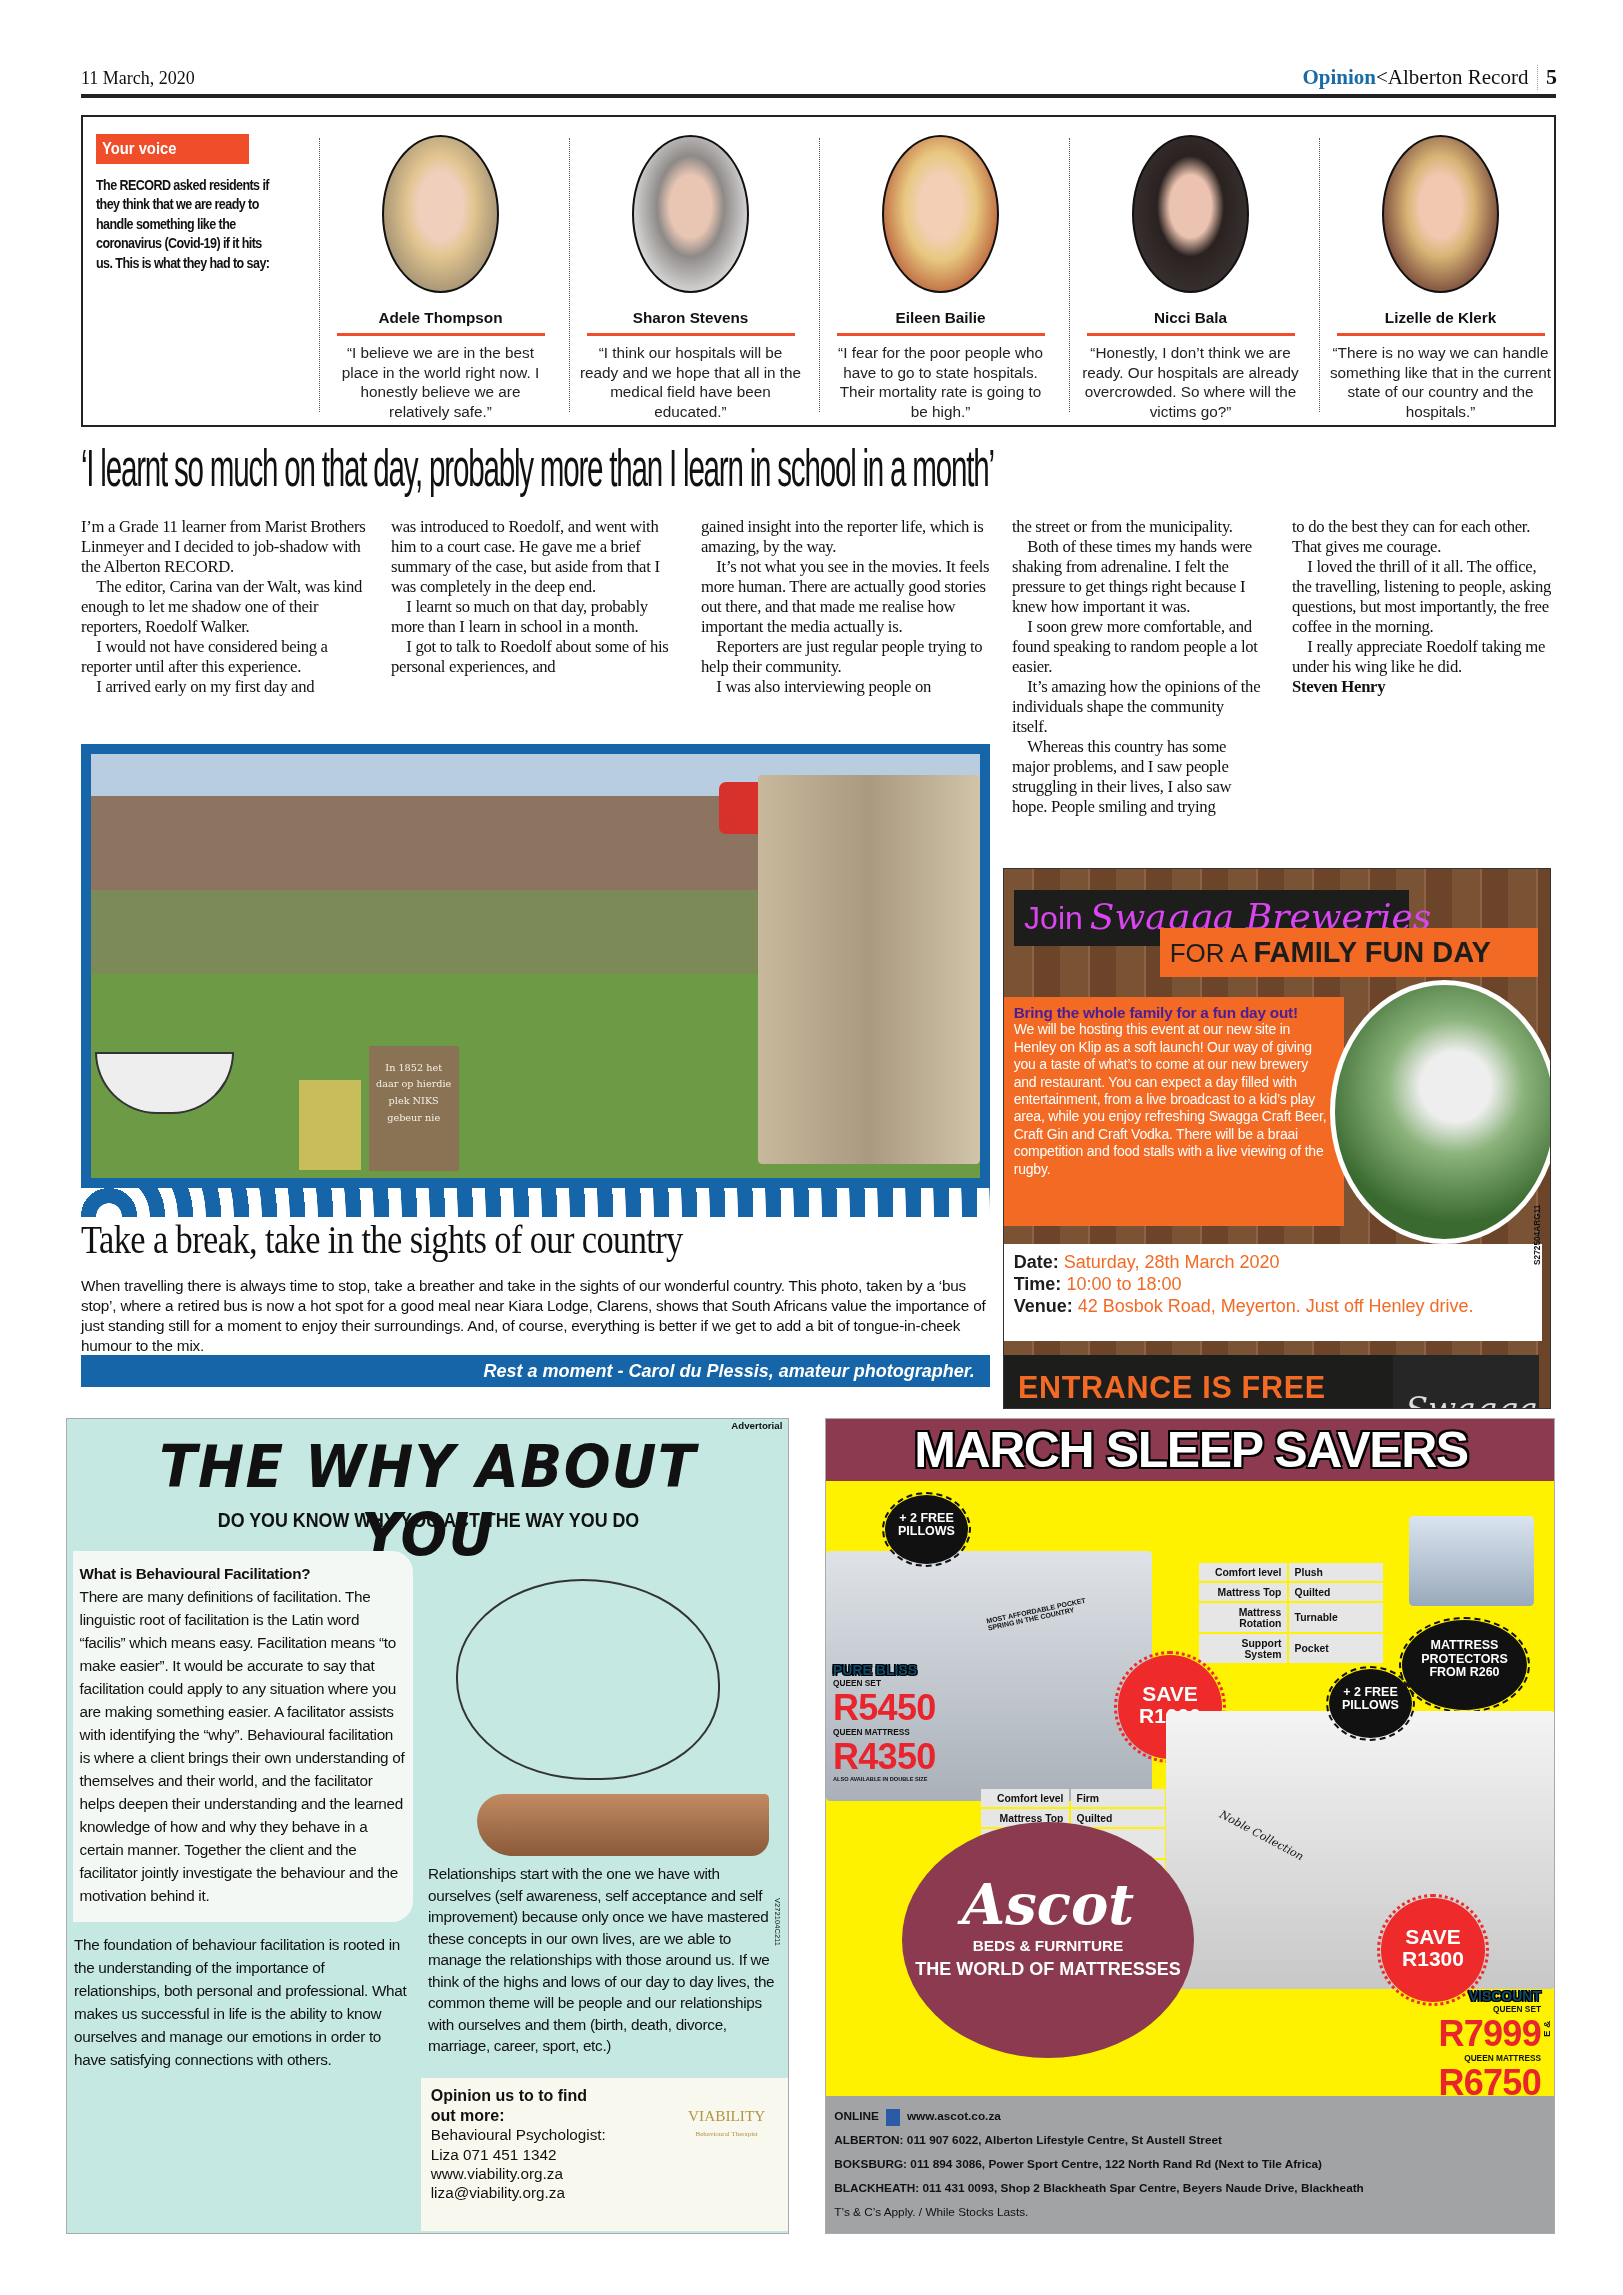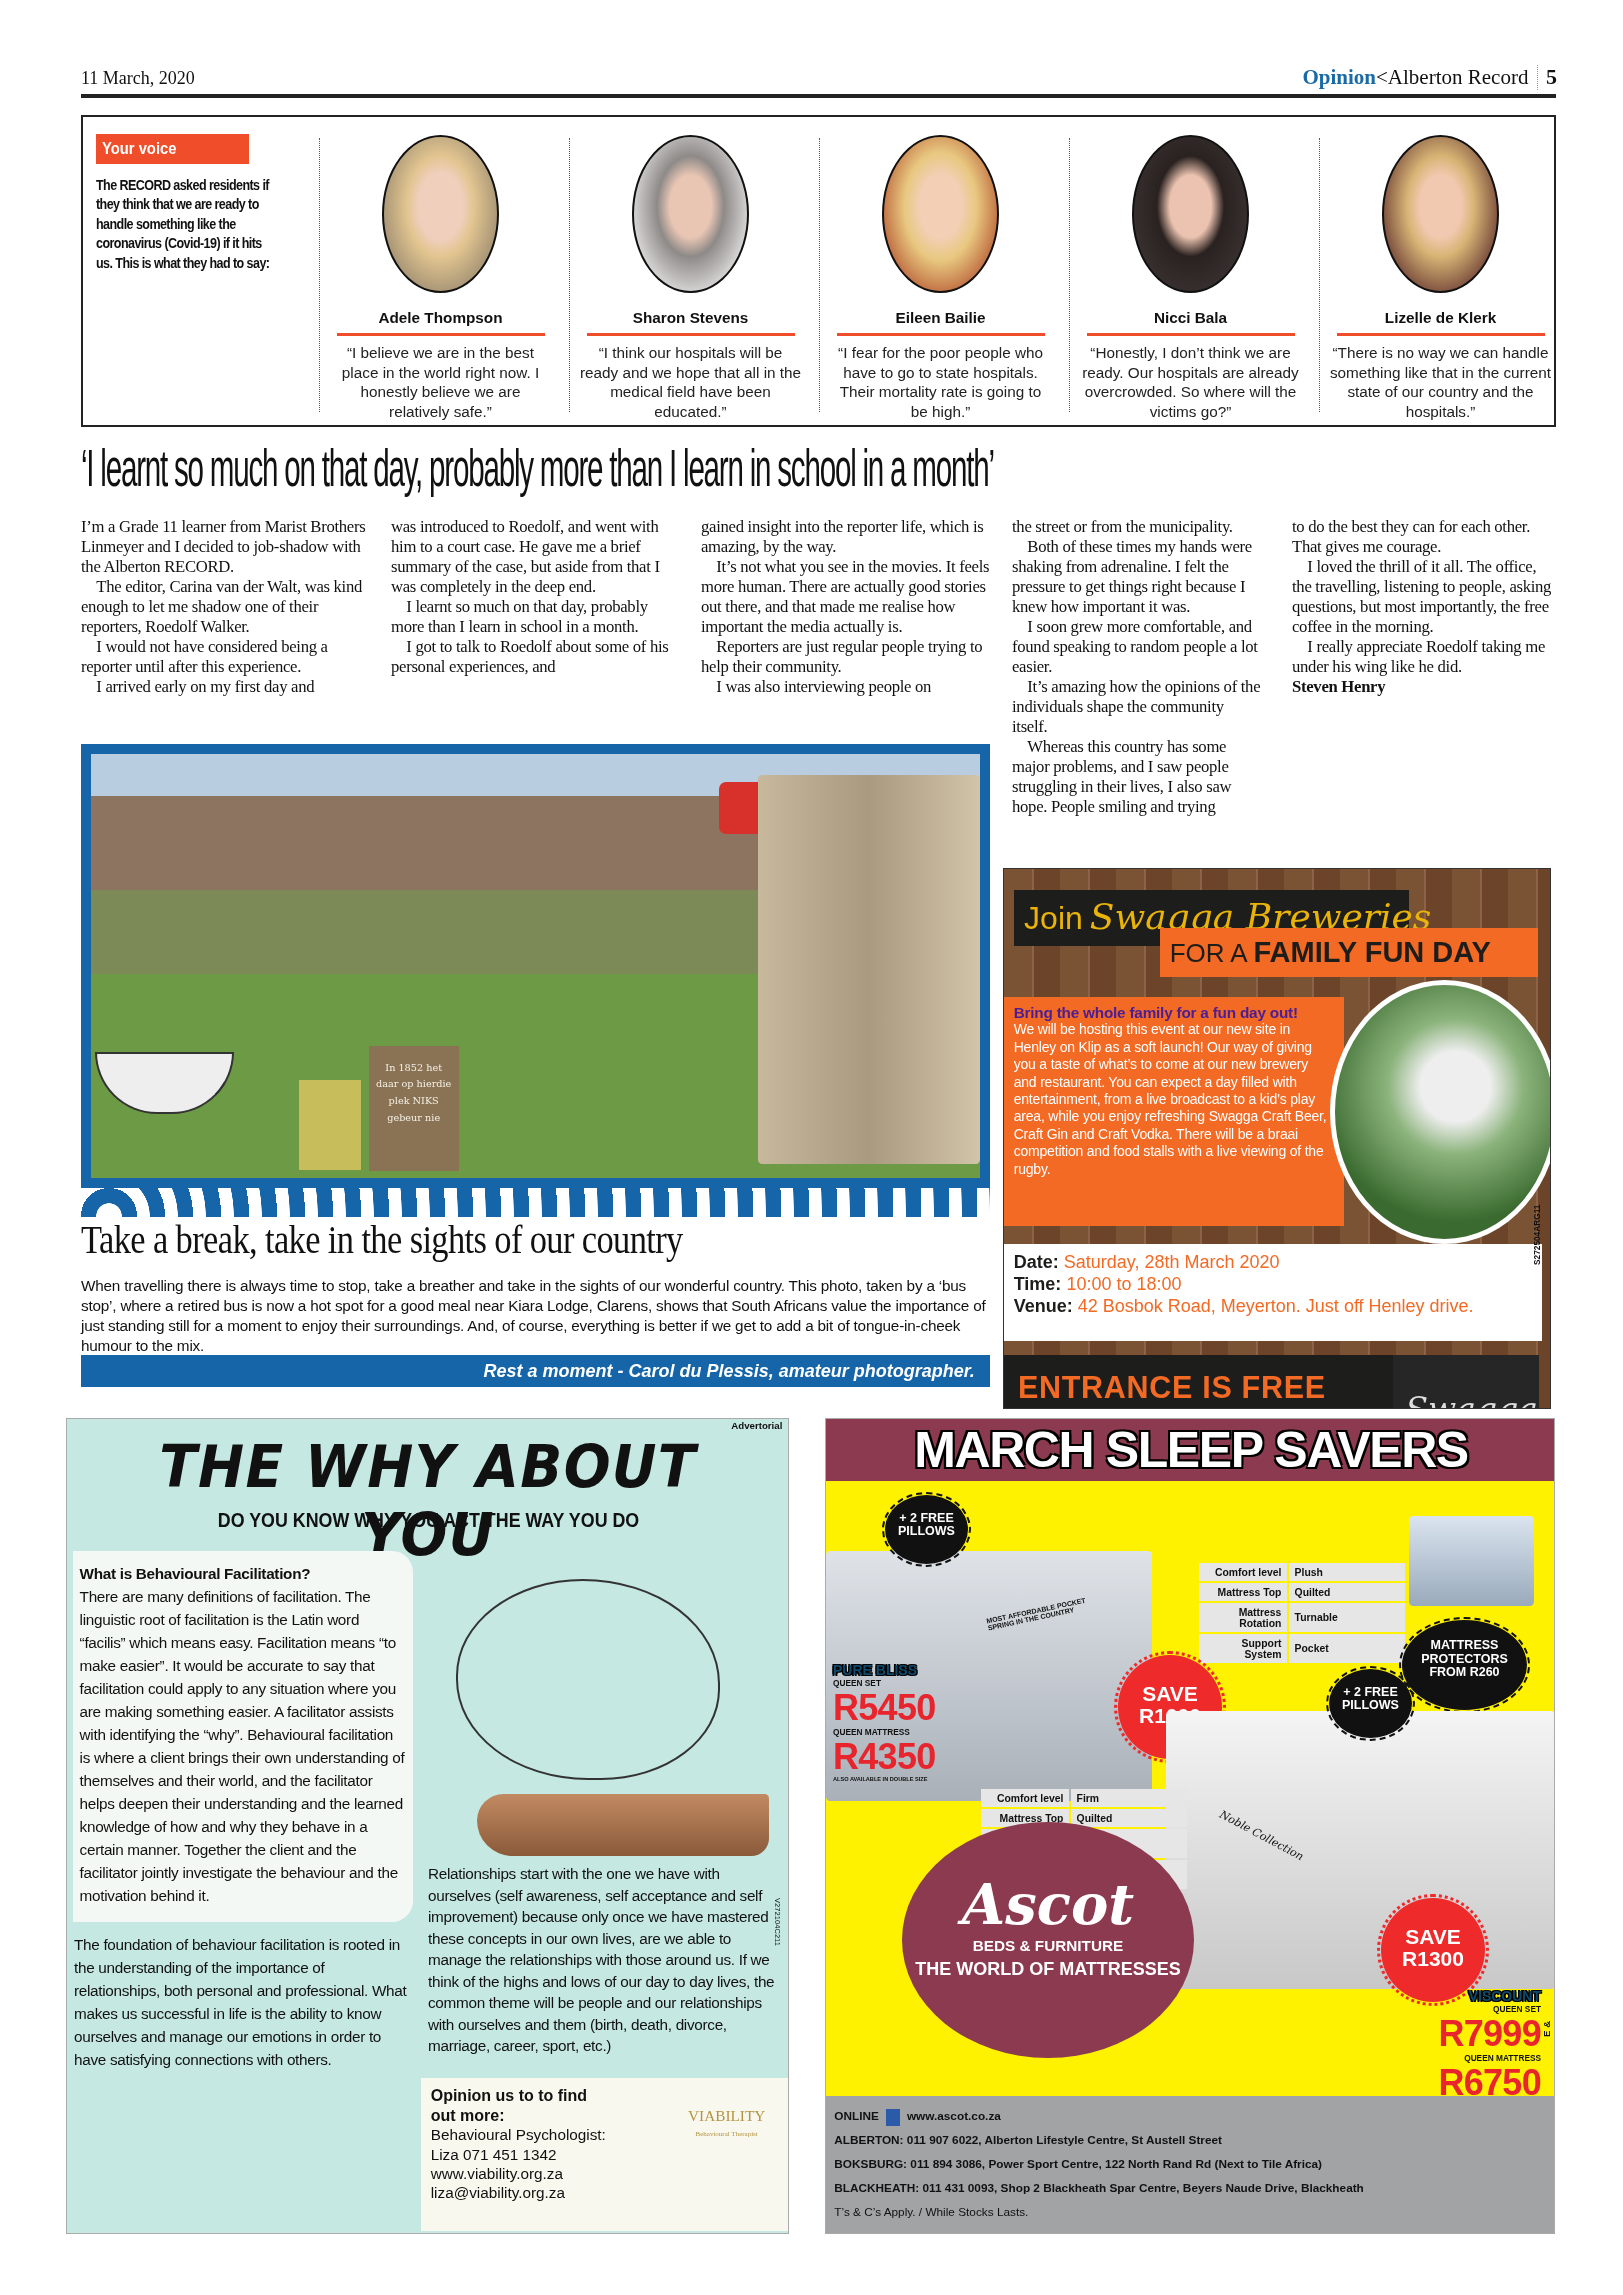--- a/index.html
+++ b/index.html
@@ -35,21 +35,21 @@
 #photo .rocks{position:absolute;right:0;top:21px;width:222px;height:389px;background:linear-gradient(90deg,#c8b89c,#a99a80,#d2c4a8);border-radius:4.2px}
 #photo .bowl{position:absolute;left:4.2px;top:298px;width:139px;height:62px;background:#eee;border-radius:0 0 62px 62px;border:2.1px solid #333}
 #photo .pot{position:absolute;left:208px;top:326px;width:62px;height:90px;background:#c7bd5a}
 #photo .sign{position:absolute;left:278px;top:292px;width:90px;height:125px;background:#8a7354;color:#f4f0e6;font-family:"DejaVu Serif",serif;font-size:9.7px;padding:14px 5.6px;line-height:16.7px;text-align:center}
 #cloud-strip{left:81px;top:1188px;width:909px;height:29px;background:repeating-radial-gradient(circle at 28px 28px,#fff 0 12.5px,#1565a8 13px 28px)}
 #feat-head{left:81px;top:1216px;font-family:"Liberation Serif",serif;font-size:40px;letter-spacing:-0.7px;transform:scaleX(.86);transform-origin:left;white-space:nowrap}
 #feat-body{left:81px;top:1276px;width:909px;font-size:15.3px;line-height:20px;letter-spacing:-0.2px}
 #feat-credit{left:81px;top:1355px;width:909px;height:32px;background:#1565a8;color:#fff;font-weight:bold;font-style:italic;font-size:18px;text-align:right;padding:5.6px 15.3px}
 
 #swagga{left:1003px;top:868px;width:548px;height:541px;border:1.4px solid #333;background:repeating-linear-gradient(90deg,#7a5234 0 28px,#8e6244 28px 30.5px,#6b4429 30.5px 56px);overflow:hidden}
-#sw-join{left:10.4px;top:21px;width:395px;height:56px;background:#1d1d1b;color:#eab308;font-size:32px;padding:5.6px 9.7px;white-space:nowrap}
+#sw-join{left:10.4px;top:21px;width:395px;height:56px;background:#1d1d1b;color:#d946ef;font-size:32px;padding:5.6px 9.7px;white-space:nowrap}
 #sw-join .script{font-family:"DejaVu Serif",serif;font-style:italic;font-size:36px;margin-left:7px}
 #sw-fun{left:156px;top:59px;width:378px;height:49px;background:#f26a24;color:#1d1d1b;font-size:26px;padding:8.3px 9.7px;white-space:nowrap}
 #sw-fun b{font-size:29px}
 #sw-box{left:0;top:128px;width:340px;height:229px;background:#f26a24;color:#fff;font-size:14px;line-height:17.4px;padding:7px 9.7px;letter-spacing:-0.2px}
 #sw-box .lead{color:#4c1d95;font-weight:bold;font-size:15.3px}
 #sw-circle{left:326px;top:111px;width:229px;height:264px;border-radius:50%;border:5.6px solid #fff;background:radial-gradient(circle at 55% 40%,#eee 0 18%,#8bb37b 35%,#3a6a2f 70%)}
 #sw-details{left:0;top:375px;width:538px;height:97px;background:#fff;padding:7px 9.7px;font-size:18px;line-height:22px}
 #sw-details b{color:#1d1d1b}
 #sw-details span{color:#f26a24}
 #sw-code{left:528px;top:396px;font-size:8.3px;font-weight:bold;transform:rotate(-90deg);transform-origin:left top;white-space:nowrap}
@@ -75,21 +75,21 @@
 
 #sleep{left:825px;top:1418px;width:730px;height:816px;background:#fff200;overflow:hidden;border:0.7px solid #aaa}
 #sleep-head{left:0;top:0;width:730px;height:62px;background:#8b3a4f;color:#fff;font-weight:bold;font-size:50px;text-align:center;line-height:62px;letter-spacing:-1.4px;text-shadow:-2.1px -2.1px 0 #000,2.1px -2.1px 0 #000,-2.1px 2.1px 0 #000,2.1px 2.1px 0 #000}
 .burst{position:absolute;border-radius:50%;text-align:center;font-weight:bold;color:#fff;line-height:1.05}
 .burst.black{background:#111;outline:2.8px dashed #111;outline-offset:1.4px}
 .burst.red{background:#ee2a2a;outline:3.5px dotted #ee2a2a;outline-offset:1.4px}
 .bed{position:absolute;background:linear-gradient(180deg,#dfe3e8,#a9b0b8);border-radius:4.2px}
 .spec{position:absolute;font-size:10.4px;border-collapse:separate;border-spacing:2.1px}
 .spec td{background:#e6e6e6;padding:3.5px 5.6px}
 .spec td.k{text-align:right;font-weight:bold;width:88px}
-.spec td.v{font-weight:bold;width:116px}
+.spec td.v{font-weight:bold;width:94px}
 .prod{position:absolute;font-weight:bold}
 .prod .name{font-size:14px;color:#0c4a6e;text-shadow:-1.4px -1.4px 0 #000,1.4px -1.4px 0 #000,-1.4px 1.4px 0 #000,1.4px 1.4px 0 #000}
 .prod .lbl{font-size:8.3px}
 .prod .price{font-size:36px;color:#e8242c;letter-spacing:-0.7px;line-height:39px}
 .prod .note{font-size:5.6px}
 #ascot-logo{left:76px;top:403px;width:292px;height:236px;border-radius:50%;background:#8b3a4f;color:#fff;text-align:center;padding-top:49px}
 #ascot-logo .a{font-family:"DejaVu Serif",serif;font-style:italic;font-weight:bold;font-size:56px}
 #ascot-logo .b{font-size:15.3px;font-weight:bold}
 #ascot-logo .c{font-size:18px;font-weight:bold;margin-top:4.2px}
 #sleep-eoe{left:715px;top:618px;font-weight:bold;font-size:9.7px;transform:rotate(-90deg);transform-origin:left top}

